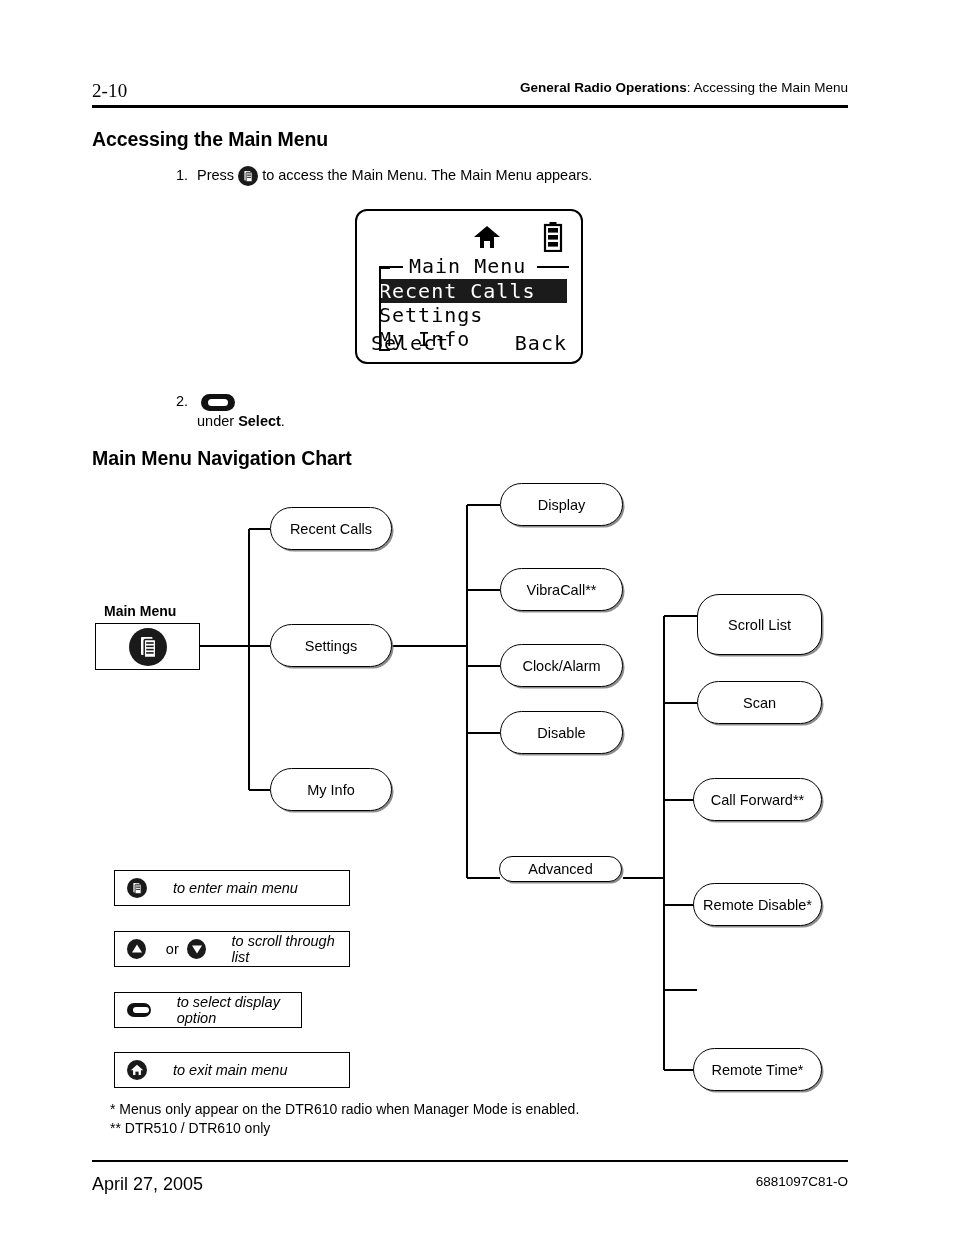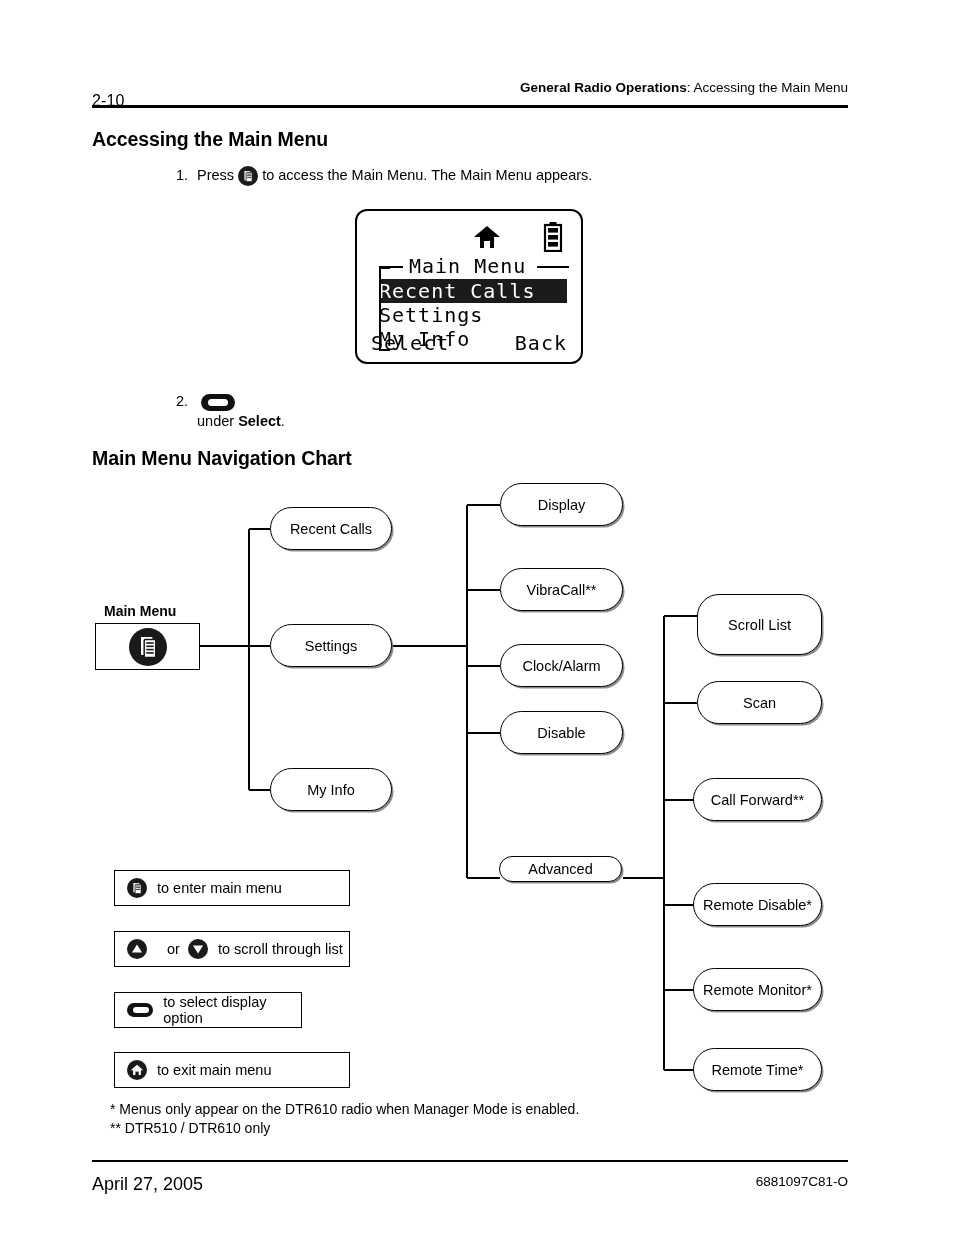--- a/index.html
+++ b/index.html
@@ -20,23 +20,24 @@
   #page-header {
     position: absolute;
     left: 92px;
     top: 80px;
     width: 756px;
     height: 22px;
   }
   #page-number {
     position: absolute;
     left: 0;
-    top: 12px;
-    font-size: 16px;
+    top: 0;
+    font-size: 19px;
     letter-spacing: 0.1px;
+    font-family: Liberation Serif, serif;
   }
   #header-right {
     position: absolute;
     right: 0;
     top: 0;
     font-size: 13.5px;
     white-space: nowrap;
   }
   #header-right .strong { font-weight: bold; }
   #header-rule {
@@ -262,21 +263,21 @@
     position: absolute;
     box-sizing: border-box;
     border: 1.6px solid #000;
     background: #fff;
     display: flex;
     align-items: center;
     padding-left: 12px;
     font-size: 14.5px;
     height: 36px;
   }
-  .legend-box .lbl { margin-left: 10px; }
+  .legend-box .lbl { margin-left: 26px; font-style: italic; }
   .legend-box .lbl-tight { margin-left: 20px; }
   #legend-1 { left: 114px; top: 870px; width: 236px; }
   #legend-2 { left: 114px; top: 931px; width: 236px; }
   #legend-3 { left: 114px; top: 992px; width: 188px; }
   #legend-4 { left: 114px; top: 1052px; width: 236px; }
 
   
   #footnotes {
     position: absolute;
     left: 110px;
@@ -450,23 +451,20 @@
   </div>
   <div class="node pill" style="left:605px; top:203px; width:125px; height:43px;">
     <span>Scan</span>
   </div>
   <div class="node pill" style="left:601px; top:300px; width:129px; height:43px;">
     <span>Call Forward**</span>
   </div>
   <div class="node pill" style="left:601px; top:405px; width:129px; height:43px;">
     <span>Remote Disable*</span>
   </div>
-  <div class="node pill" style="left:601px; top:490px; width:129px; height:43px;">
-    <span>Remote Monitor*</span>
-  </div>
   <div class="node pill" style="left:601px; top:570px; width:129px; height:43px;">
     <span>Remote Time*</span>
   </div>
 </div>
 
 <div class="legend-box" id="legend-1">
   <span class="keybtn size-md">
       <svg width="20" height="20" viewBox="0 0 20 20">
         <rect x="6.4" y="5" width="6" height="9.4" rx="0.6" fill="#ffffff"></rect>
         <rect x="8.1" y="6.3" width="6" height="9.4" rx="0.6" fill="#ffffff" stroke="#1a1a1a" stroke-width="0.9"></rect>

